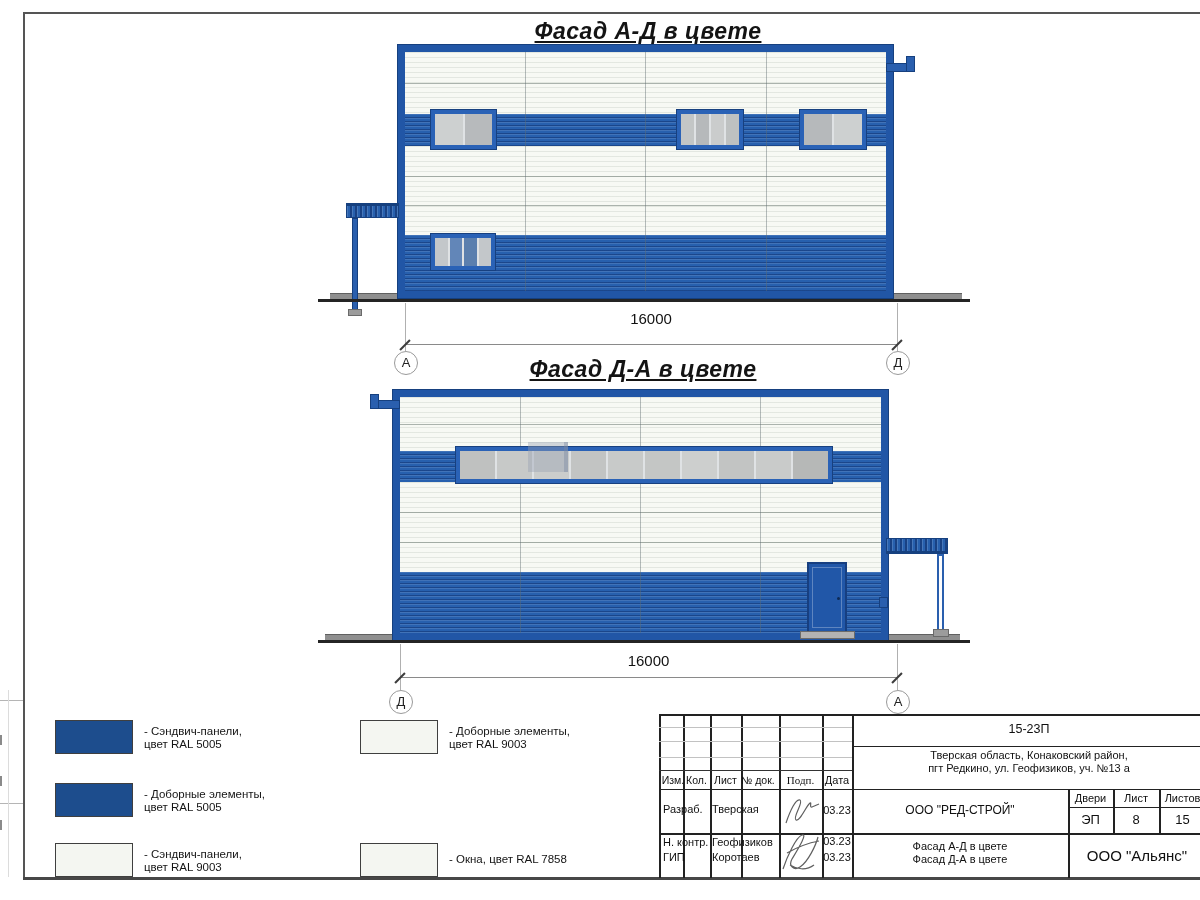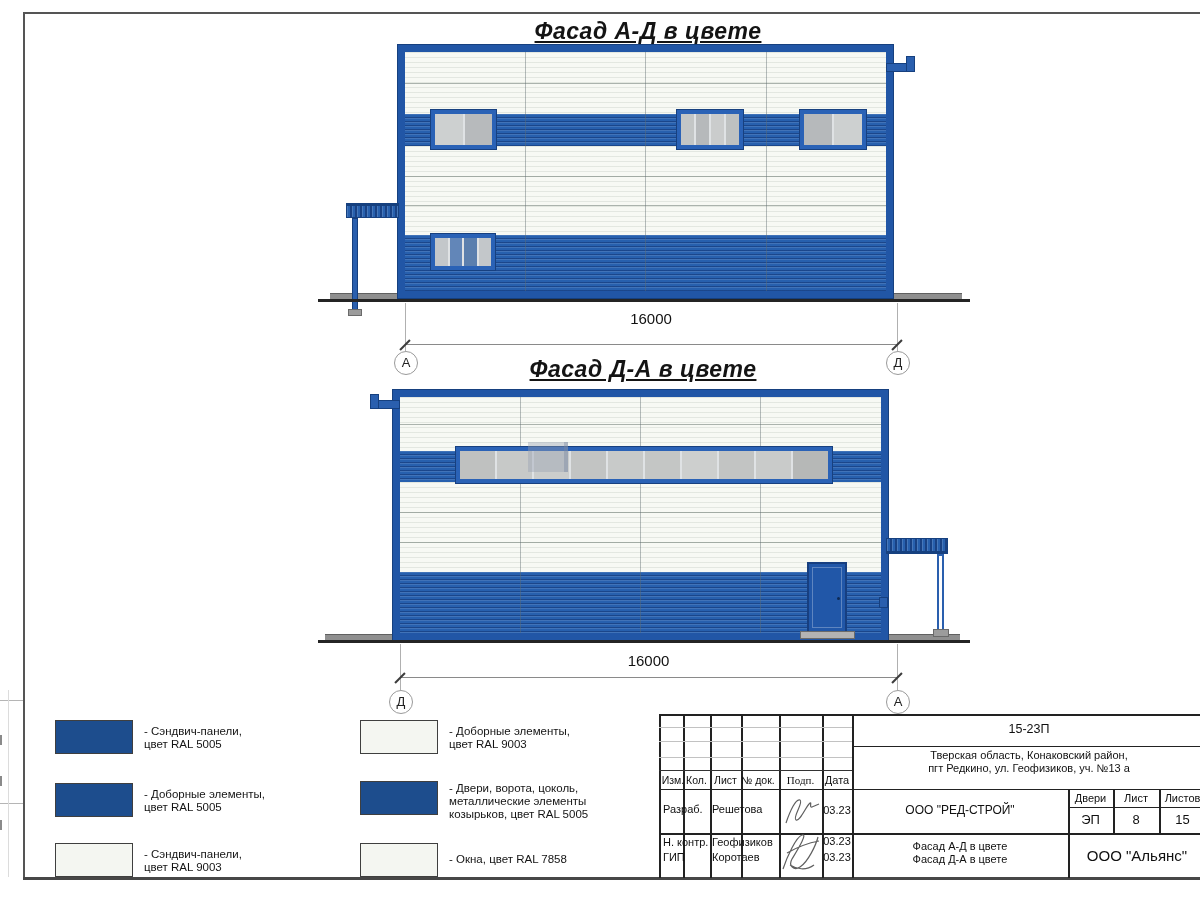--- a/index.html
+++ b/index.html
@@ -219,28 +219,20 @@
       <div>цвет RAL 9003</div>
     </div>
   </div>
   <div class="legend-row" style="left:360px;top:720px;">
     <div class="swatch white"></div>
     <div class="legend-text">
       <div>- Доборные элементы,</div>
       <div>цвет RAL 9003</div>
     </div>
   </div>
-  <div class="legend-row" style="left:360px;top:781px;">
-    <div class="swatch navy"></div>
-    <div class="legend-text tight">
-      <div>- Двери, ворота, цоколь,</div>
-      <div>металлические элементы</div>
-      <div>козырьков, цвет RAL 5005</div>
-    </div>
-  </div>
   <div class="legend-row" style="left:360px;top:843px;">
     <div class="swatch white"></div>
     <div class="legend-text center">
       <div>- Окна, цвет RAL 7858</div>
     </div>
   </div>
 
   <div class="tb-v" style="left:659px;top:714px;height:164px;"></div>
   <div class="tb-h" style="left:659px;top:714px;width:547px;"></div>
   <div class="tb-v" style="left:683px;top:714px;height:164px;"></div>
@@ -262,21 +254,21 @@
   <div class="tb-h" style="left:659px;top:833px;width:547px;"></div>
 
   <div class="tb-txt tb-c" style="left:659px;top:774px;width:28px;font-size:10.5px;">Изм.</div>
   <div class="tb-txt tb-c" style="left:683px;top:774px;width:27px;font-size:10.5px;">Кол.</div>
   <div class="tb-txt tb-c" style="left:710px;top:774px;width:31px;font-size:10.5px;">Лист</div>
   <div class="tb-txt tb-c" style="left:741px;top:774px;width:16px;font-size:10.5px;">№ док.</div>
   <div class="tb-txt tb-c" style="left:779px;top:774px;width:43px;font-family:Liberation Serif, serif;">Подп.</div>
   <div class="tb-txt tb-c" style="left:822px;top:774px;width:30px;">Дата</div>
 
   <div class="tb-txt" style="left:663px;top:803px;">Разраб.</div>
-  <div class="tb-txt" style="left:712px;top:803px;">Решетова</div>
+  <div class="tb-txt" style="left:712px;top:803px;">Тверская</div>
   <div class="tb-txt tb-c" style="left:822px;top:804px;width:30px;">03.23</div>
   <div class="tb-txt" style="left:663px;top:836px;">Н. контр.</div>
   <div class="tb-txt" style="left:712px;top:836px;">Геофизиков</div>
   <div class="tb-txt tb-c" style="left:822px;top:835px;width:30px;">03.23</div>
   <div class="tb-txt" style="left:663px;top:851px;">ГИП</div>
   <div class="tb-txt" style="left:712px;top:851px;">Коротаев</div>
   <div class="tb-txt tb-c" style="left:822px;top:851px;width:30px;">03.23</div>
 
   <svg class="sig" style="left:779px;top:791px;" width="43" height="40" viewBox="0 0 43 40">
     <path d="M7,32 C11,20 17,7 21,9 C25,11 13,27 17,29 C21,31 27,15 31,12 C33,10.5 30,17 33,16 L40,13" stroke="#5f5f5f" stroke-width="1.2" fill="none"></path>

